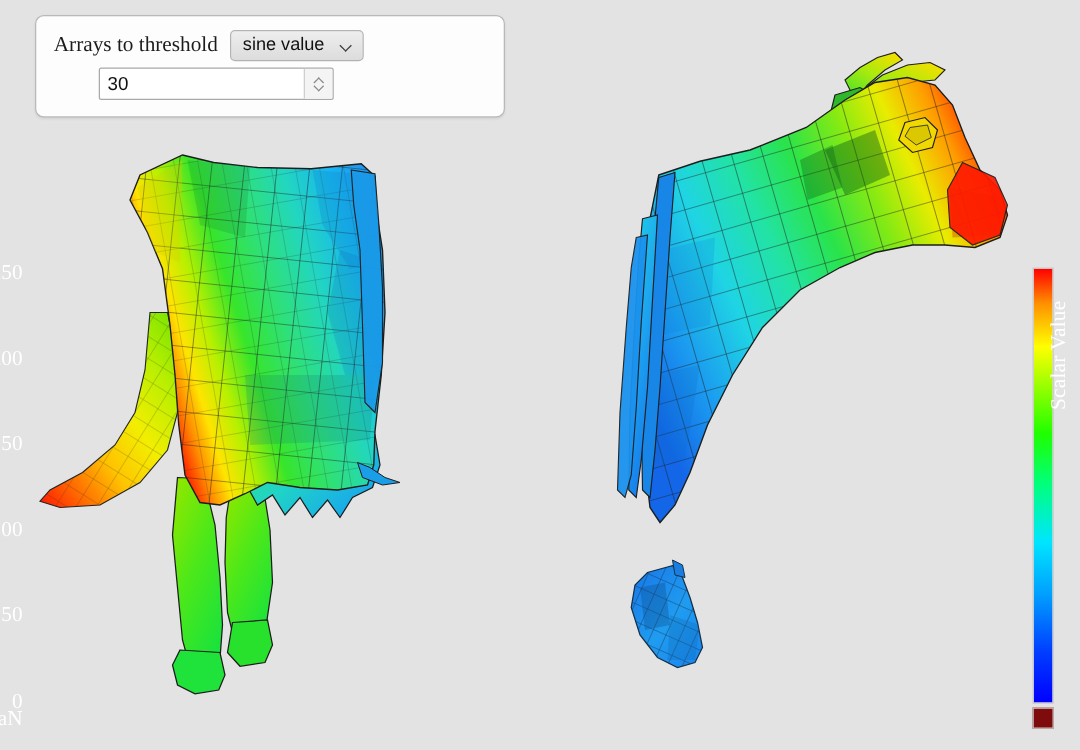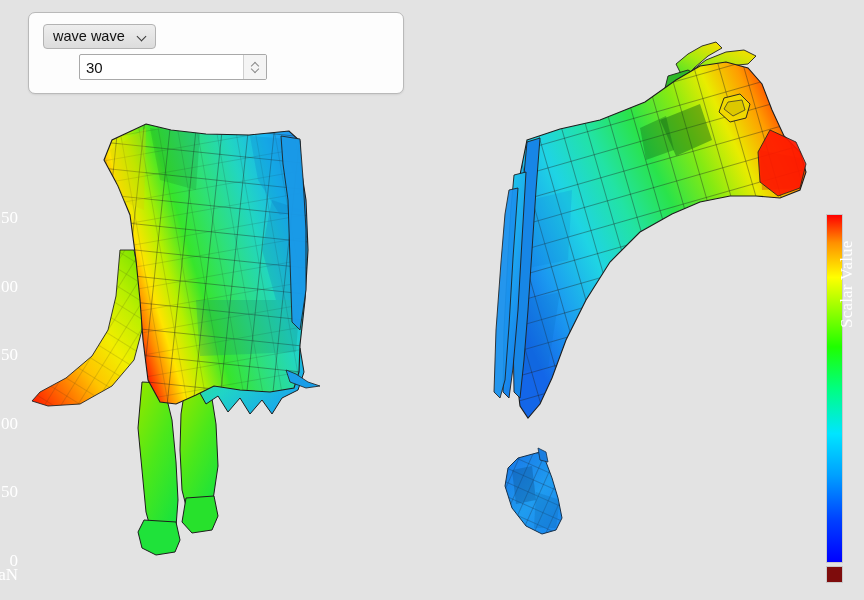--- a/index.html
+++ b/index.html
@@ -436,23 +436,24 @@
   <div class="scalar-tick" style="top:552px">0</div>
 
   <div id="scalar-title">Scalar Value</div>
 
   <div id="nan-label">NaN</div>
   <div id="nan-swatch" style="background: rgb(126, 12, 12);"></div>
 
   <div id="control-panel">
 
     <div class="ctrl-row row-arrays">
+      <span class="ctrl-label">Arrays to threshold</span>
       <span class="ctrl-field">
         <span class="combo">
-          <span class="combo-value">wave wave</span>
+          <span class="combo-value">sine value</span>
           <span class="combo-caret"></span>
         </span>
       </span>
     </div>
 
 
     <div class="ctrl-row row-threshold">
       <span class="ctrl-field">
         <span class="spin">
           <input class="spin-input" type="text" value="30" style="">

